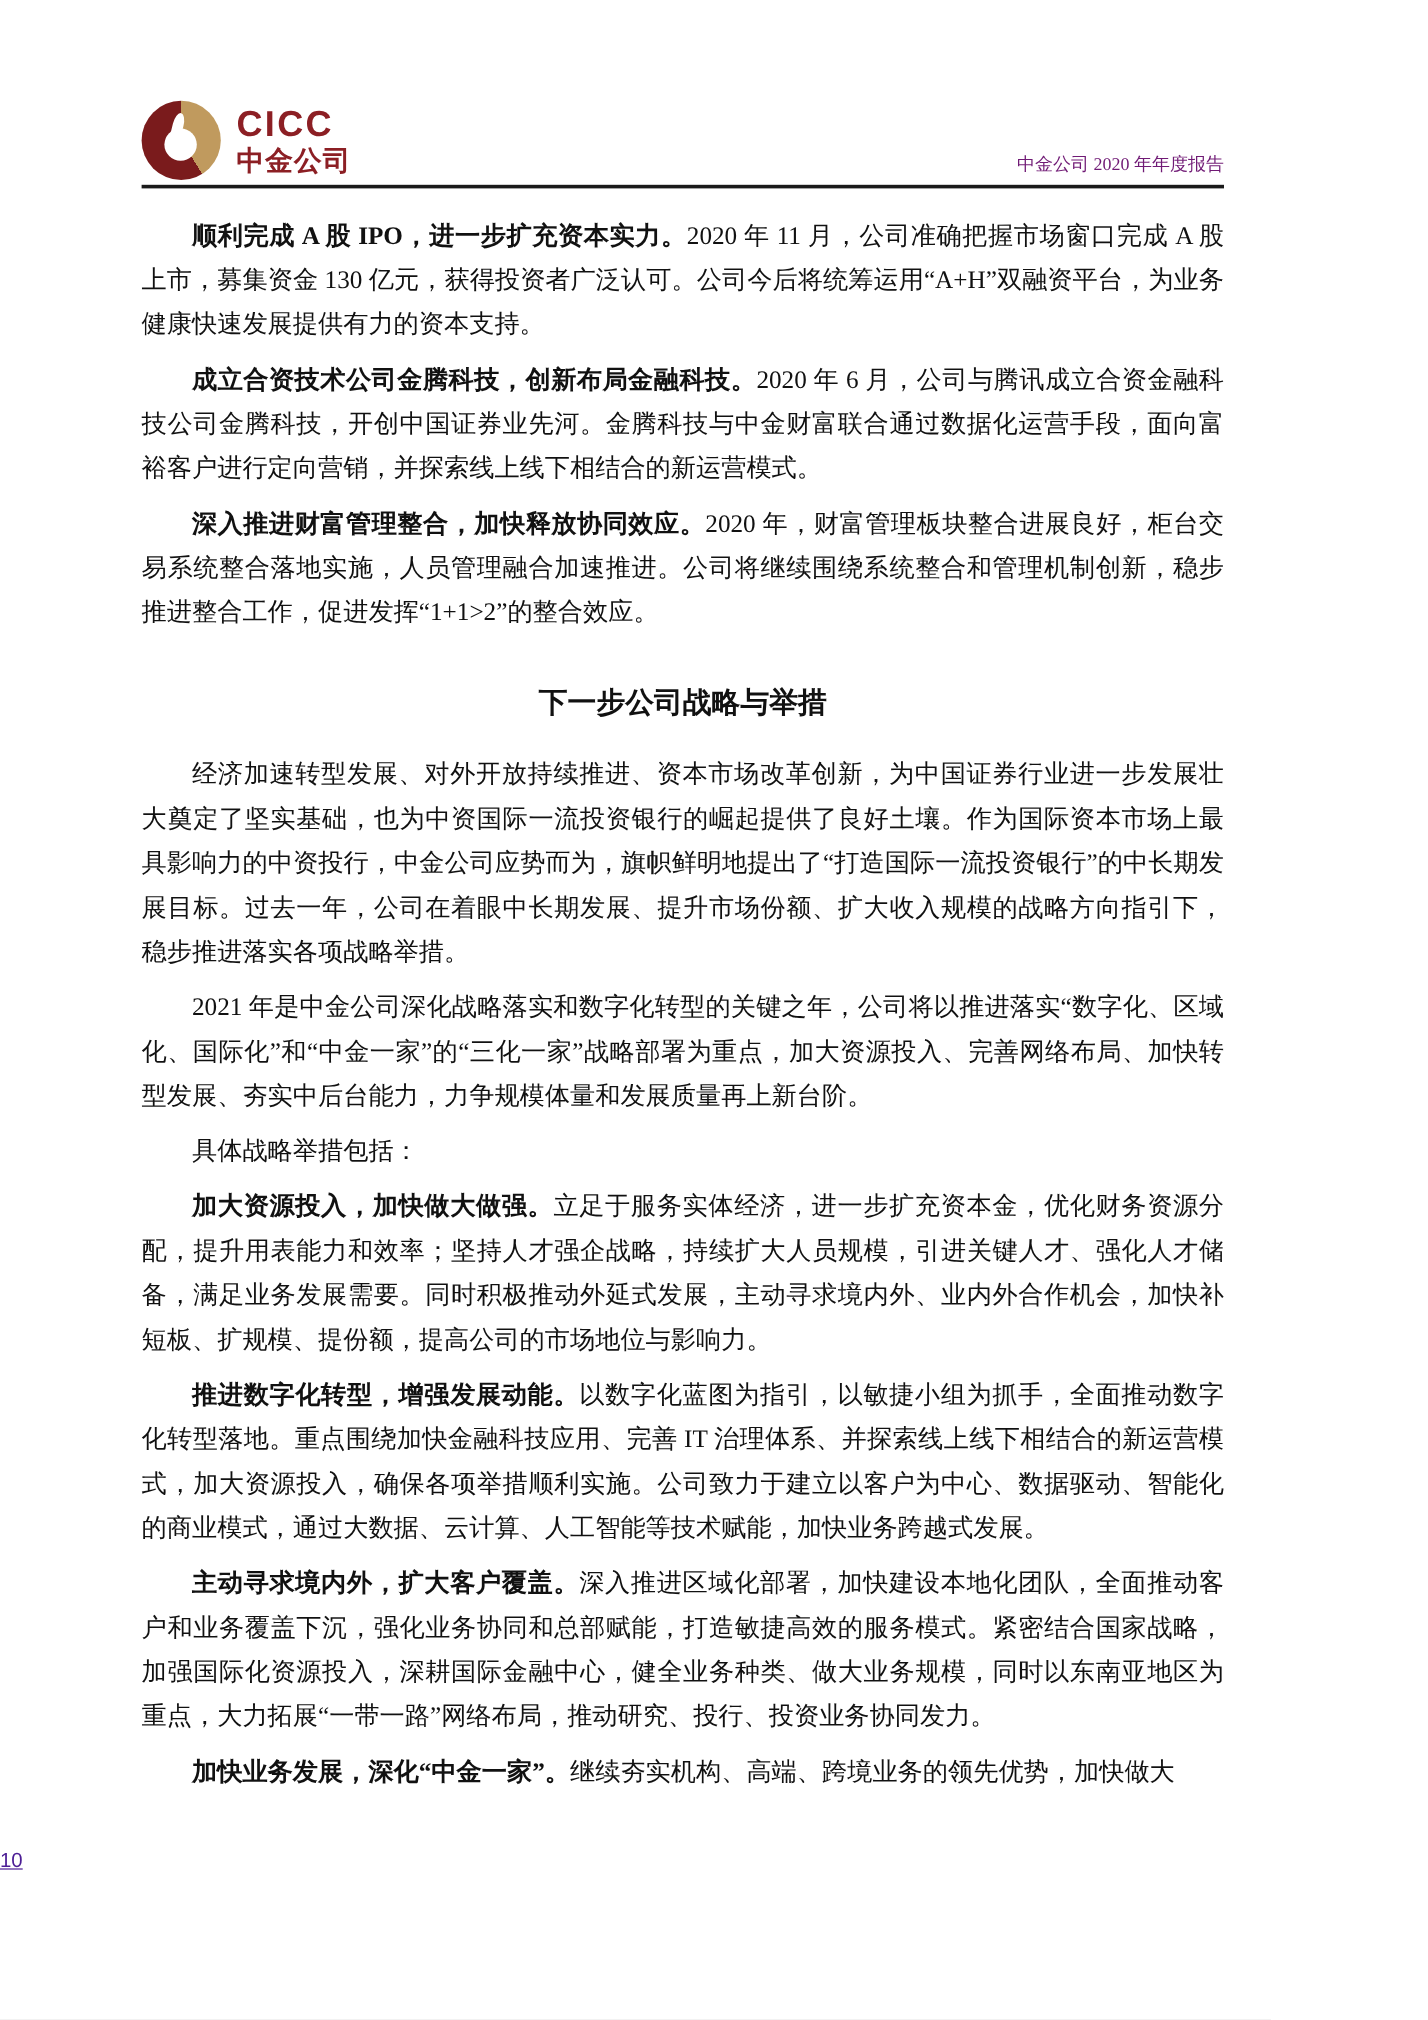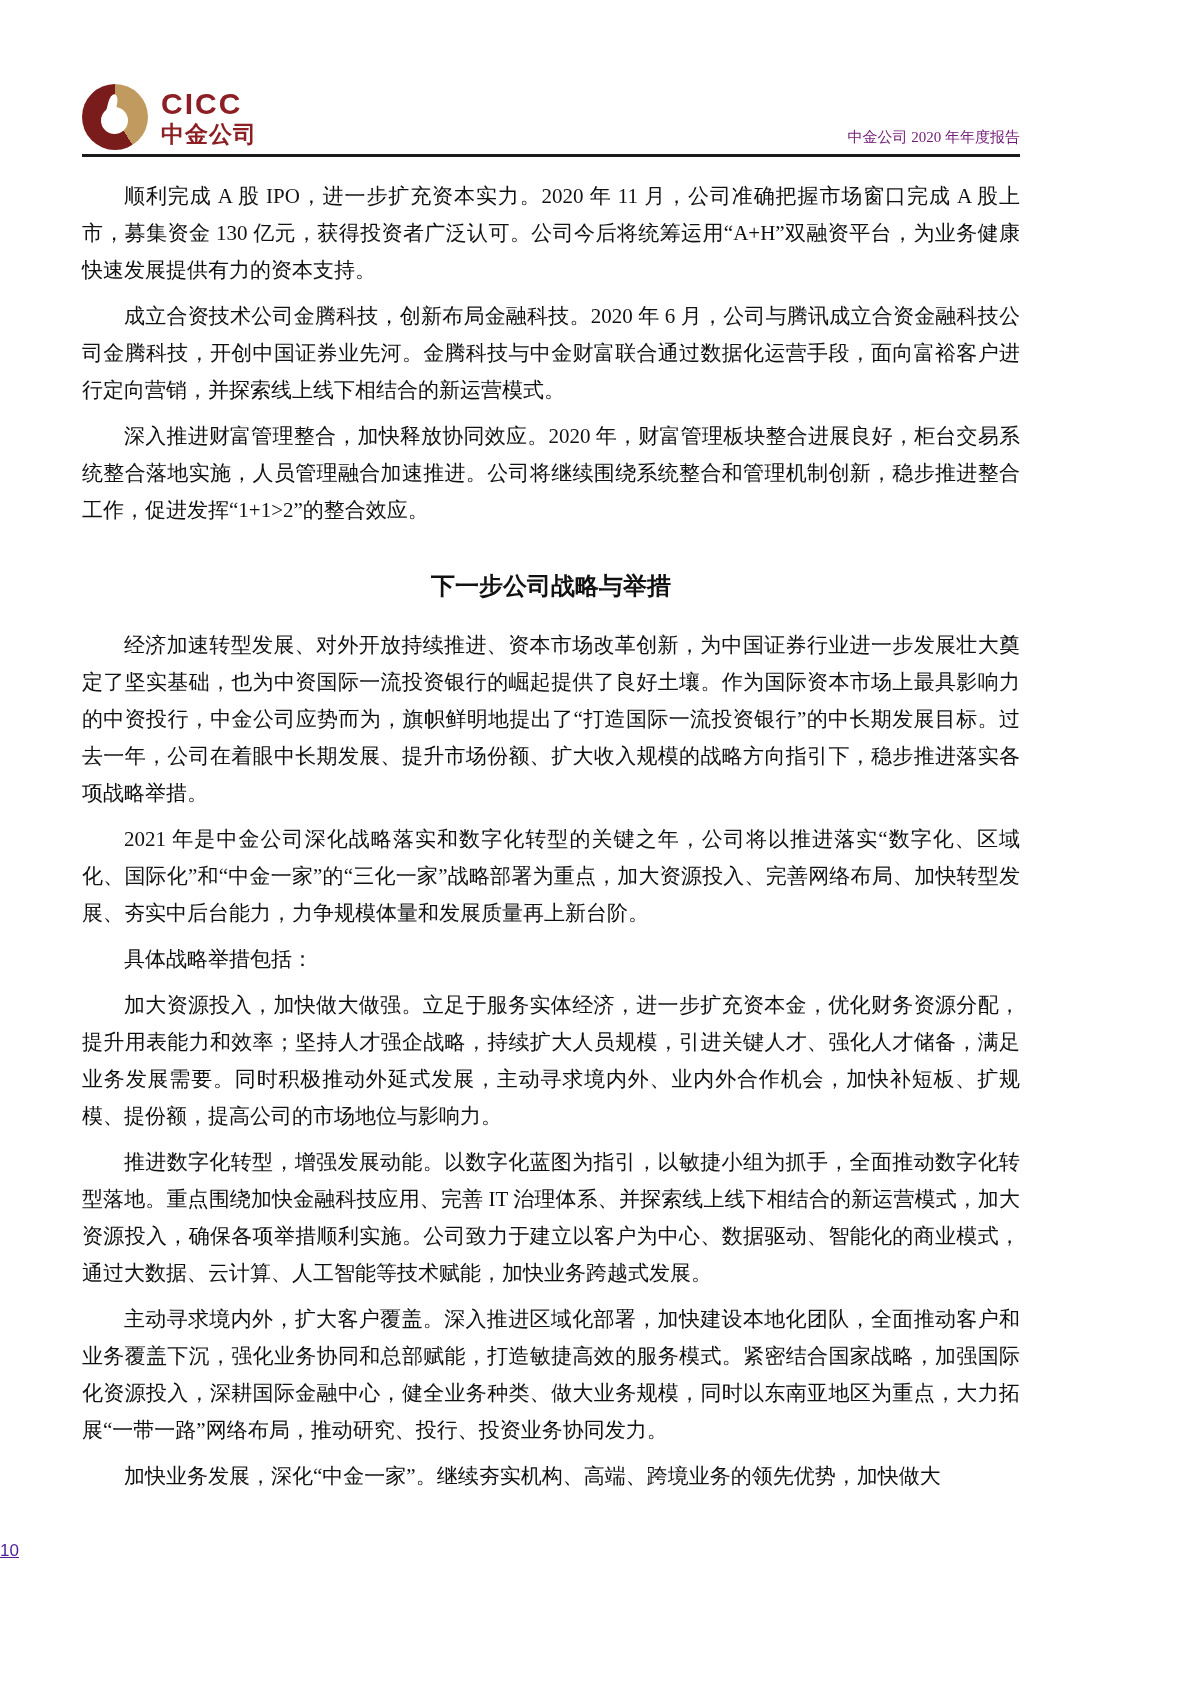--- a/index.html
+++ b/index.html
@@ -3,21 +3,21 @@
 <meta charset="utf-8">
 <style>
   html, body { margin: 0; padding: 0; background: #e8e8e8; }
   .page {
     position: relative;
     width: 1190px;
     height: 1683px;
     margin: 0 auto;
     background: #ffffff;
     box-sizing: border-box;
-    padding: 80px 170px 0 82px;
+    padding: 80px 170px 0 118px;
     font-family: "Liberation Serif", "DejaVu Serif", serif;
     color: #111111;
     overflow: hidden;
   }
 
   
   .header-row {
     display: flex;
     justify-content: space-between;
     align-items: flex-end;
@@ -77,21 +77,21 @@
   .doc-body {
     margin-top: 21px;
     font-size: 21px;
     line-height: 37px;
     text-align: justify;
   }
   .para {
     margin: 0 0 9px 0;
     text-indent: 2em;
   }
-  .para strong { font-weight: normal; }
+  .para strong { font-weight: bold; }
   .section-heading {
     font-size: 24px;
     font-weight: bold;
     line-height: 30px;
     margin: 42px 0 26px 0;
     text-indent: 0;
     text-align: center;
   }
 
   

